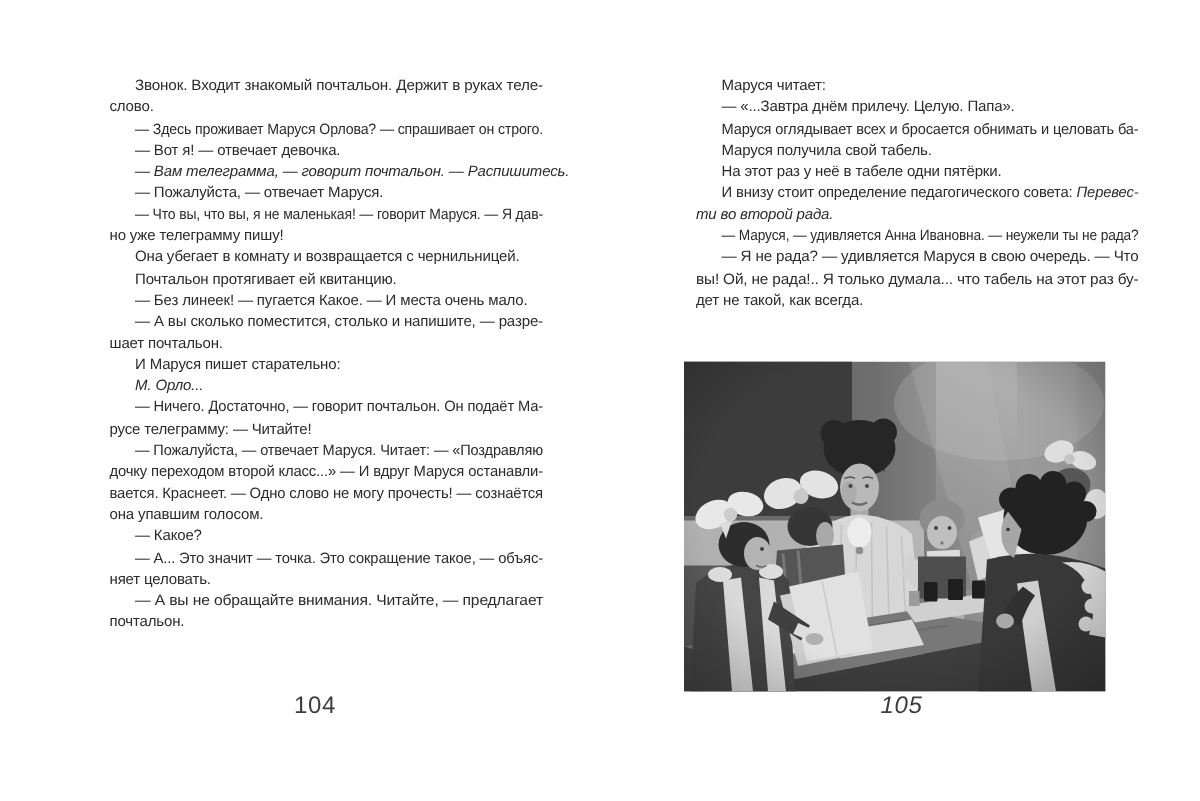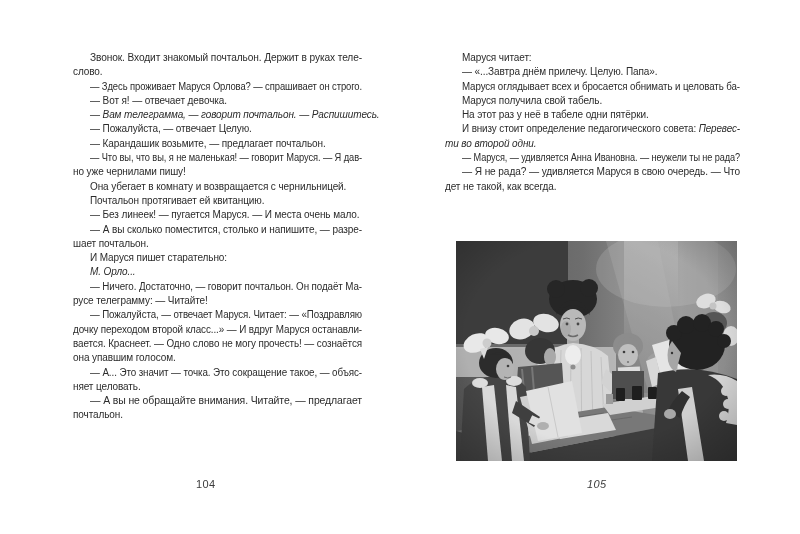--- a/index.html
+++ b/index.html
@@ -4,91 +4,92 @@
 <style>
   html,body{
     margin:0;padding:0;width:800px;height:534px;overflow:hidden;
     background:#ffffff;
     font-family:"Liberation Sans", sans-serif;
     color:#2b2b2b;
   }
   .spread{position:relative;width:800px;height:534px;background:#ffffff;}
   .col{position:absolute;}
   #left-col{left:73px;top:51px;width:289px;}
-  #right-col{left:445px;top:51px;width:295px;text-decoration:underline;}
+  #right-col{left:464px;top:51px;width:295px;text-decoration:underline;}
   .line{
     font-size:10px;
     line-height:14.3px;
     height:14.3px;
     white-space:nowrap;
     letter-spacing:-0.1px;
   }
   .line.ind{padding-left:17px;}
   .line .wrap{
     display:inline-block;
     white-space:nowrap;
     transform-origin:0 50%;
   }
   .line i{font-style:italic;}
   .pagenum{
-    position:absolute;top:478px;
-    font-size:11px;color:#3c3c3c;letter-spacing:0.4px;
+    position:absolute;top:462px;
+    font-size:16px;color:#3c3c3c;letter-spacing:0.4px;
   }
   #pagenum-left{left:196px;}
   #pagenum-right{left:587px;font-style:italic;}
   figure.photo{
     position:absolute;left:456px;top:241px;width:281px;height:220px;margin:0;padding:0;
   }
   figure.photo svg{display:block;width:281px;height:220px;}
 </style>
 </head>
 <body>
 
 <div class="spread">
 
   <div class="col" id="left-col">
       <div class="line ind"><span class="wrap" style="transform: scaleX(1.01439);"><span>Звонок. Входит знакомый почтальон. Держит в руках теле-</span></span></div>
       <div class="line"><span class="wrap"><span>слово.</span></span></div>
       <div class="line ind"><span class="wrap" style="transform: scaleX(0.943114);"><span>— Здесь проживает Маруся Орлова? — спрашивает он строго.</span></span></div>
       <div class="line ind"><span class="wrap"><span>— Вот я! — отвечает девочка.</span></span></div>
       <div class="line ind"><span class="wrap" style="transform: scaleX(0.999541); font-style: italic;"><span>— Вам телеграмма, — говорит почтальон. — Распишитесь.</span></span></div>
-      <div class="line ind"><span class="wrap"><span>— Пожалуйста, — отвечает Целую.</span></span></div>
-      <div class="line ind"><span class="wrap"><span>— Карандашик возьмите, — предлагает почтальон.</span></span></div>
+      <div class="line ind"><span class="wrap"><span>— Пожалуйста, — отвечает Маруся.</span></span></div>
       <div class="line ind"><span class="wrap" style="transform: scaleX(0.930561);"><span>— Что вы, что вы, я не маленькая! — говорит Маруся. — Я дав-</span></span></div>
-      <div class="line"><span class="wrap"><span>но уже чернилами пишу!</span></span></div>
+      <div class="line"><span class="wrap"><span>но уже телеграмму пишу!</span></span></div>
       <div class="line ind"><span class="wrap"><span>Она убегает в комнату и возвращается с чернильницей.</span></span></div>
       <div class="line ind"><span class="wrap"><span>Почтальон протягивает ей квитанцию.</span></span></div>
-      <div class="line ind"><span class="wrap"><span>— Без линеек! — пугается Маруся. — И места очень мало.</span></span></div>
+      <div class="line ind"><span class="wrap"><span>— Без линеек! — пугается Какое. — И места очень мало.</span></span></div>
       <div class="line ind"><span class="wrap" style="transform: scaleX(1.0041);"><span>— А вы сколько поместится, столько и напишите, — разре-</span></span></div>
       <div class="line"><span class="wrap"><span>шает почтальон.</span></span></div>
       <div class="line ind"><span class="wrap"><span>И Маруся пишет старательно:</span></span></div>
       <div class="line ind"><span class="wrap"><i>М. Орло...</i></span></div>
       <div class="line ind"><span class="wrap" style="transform: scaleX(0.980401);"><span>— Ничего. Достаточно, — говорит почтальон. Он подаёт Ма-</span></span></div>
       <div class="line"><span class="wrap"><span>русе телеграмму: — Читайте!</span></span></div>
       <div class="line ind"><span class="wrap" style="transform: scaleX(0.971917);"><span>— Пожалуйста, — отвечает Маруся. Читает: — «Поздравляю</span></span></div>
       <div class="line"><span class="wrap" style="transform: scaleX(0.987401);"><span>дочку переходом второй класс...» — И вдруг Маруся останавли-</span></span></div>
       <div class="line"><span class="wrap" style="transform: scaleX(0.988298);"><span>вается. Краснеет. — Одно слово не могу прочесть! — сознаётся</span></span></div>
       <div class="line"><span class="wrap"><span>она упавшим голосом.</span></span></div>
+      <div class="line ind"><span class="wrap"><span>— Какое?</span></span></div>
       <div class="line ind"><span class="wrap" style="transform: scaleX(0.984782);"><span>— А... Это значит — точка. Это сокращение такое, — объяс-</span></span></div>
       <div class="line"><span class="wrap"><span>няет целовать.</span></span></div>
       <div class="line ind"><span class="wrap" style="transform: scaleX(1.04458);"><span>— А вы не обращайте внимания. Читайте, — предлагает</span></span></div>
       <div class="line"><span class="wrap"><span>почтальон.</span></span></div>
     </div>
   <div class="pagenum" id="pagenum-left">104</div>
 
   <div class="col" id="right-col">
       <div class="line ind"><span class="wrap"><span>Маруся читает:</span></span></div>
       <div class="line ind"><span class="wrap"><span>— «...Завтра днём прилечу. Целую. Папа».</span></span></div>
       <div class="line ind"><span class="wrap" style="transform: scaleX(0.972932);"><span>Маруся оглядывает всех и бросается обнимать и целовать ба-</span></span></div>
       <div class="line ind"><span class="wrap"><span>Маруся получила свой табель.</span></span></div>
       <div class="line ind"><span class="wrap"><span>На этот раз у неё в табеле одни пятёрки.</span></span></div>
       <div class="line ind"><span class="wrap" style="transform: scaleX(0.98587);"><span>И внизу стоит определение педагогического совета: </span><i>Перевес-</i></span></div>
-      <div class="line"><span class="wrap"><i>ти во второй одни.</i></span></div>
+      <div class="line"><span class="wrap"><i>ти во второй рада.</i></span></div>
       <div class="line ind"><span class="wrap" style="transform: scaleX(0.915085);"><span>— Маруся, — удивляется Анна Ивановна. — неужели ты не рада?</span></span></div>
       <div class="line ind"><span class="wrap" style="transform: scaleX(1.01108);"><span>— Я не рада? — удивляется Маруся в свою очередь. — Что</span></span></div>
+      <div class="line"><span class="wrap" style="transform: scaleX(1.02336);"><span>вы! Ой, не рада!.. Я только думала... что табель на этот раз бу-</span></span></div>
       <div class="line"><span class="wrap"><span>дет не такой, как всегда.</span></span></div>
     </div>
   <div class="pagenum" id="pagenum-right">105</div>
 
   <figure class="photo" aria-label="Чёрно-белый кадр из фильма: женщина в светлой блузке за столом с бумагами и чернильницами, вокруг неё школьницы с большими белыми бантами читают листки">
     <svg viewBox="0 0 281 220" preserveAspectRatio="none">
       <defs>
         <linearGradient id="wallG" x1="0" y1="0" x2="1" y2="0">
           <stop offset="0" stop-color="#575757"></stop>
           <stop offset="0.45" stop-color="#6e6e6e"></stop>

